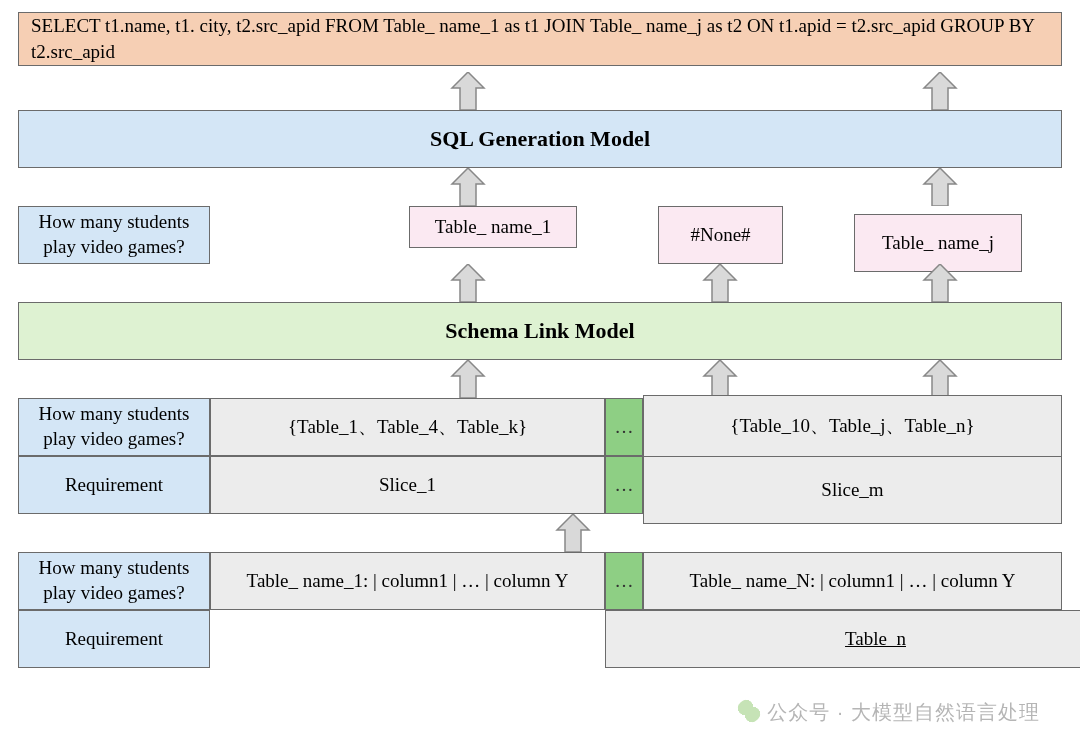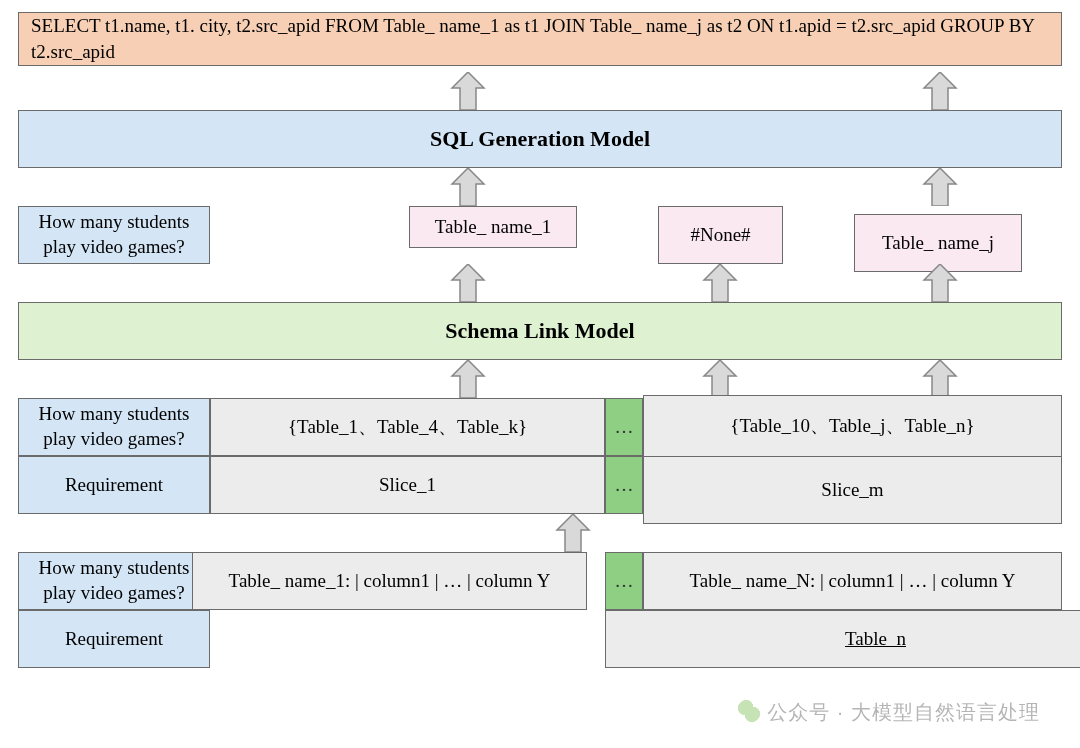--- a/index.html
+++ b/index.html
@@ -206,21 +206,21 @@
 
   <div class="arrow" style="left:535px; top:502px; width:40px; height:38px;">
     <svg width="40" height="38">
         <polygon points="20,0 36,16 28,16 28,38 12,38 12,16 4,16" fill="#d9d9d9" stroke="#888" stroke-width="1.5"></polygon>
       </svg>
   </div>
 
   <div class="box question-box" style="left:0px; top:540px; width:192px; height:58px;">
     <span>How many students play video games?</span>
   </div>
-  <div class="box gray-box" style="left:174px; top:540px; width:395px; height:58px;">
+  <div class="box gray-box" style="left:192px; top:540px; width:395px; height:58px;">
     <span>Table_ name_1: | column1 | … | column Y</span>
   </div>
   <div class="box green-cell" style="left:587px; top:540px; width:38px; height:58px;">
     <span>…</span>
   </div>
   <div class="box gray-box" style="left:625px; top:540px; width:419px; height:58px;">
     <span>Table_ name_N: | column1 | … | column Y</span>
   </div>
 
   <div class="box req-box" style="left:0px; top:598px; width:192px; height:58px;">

